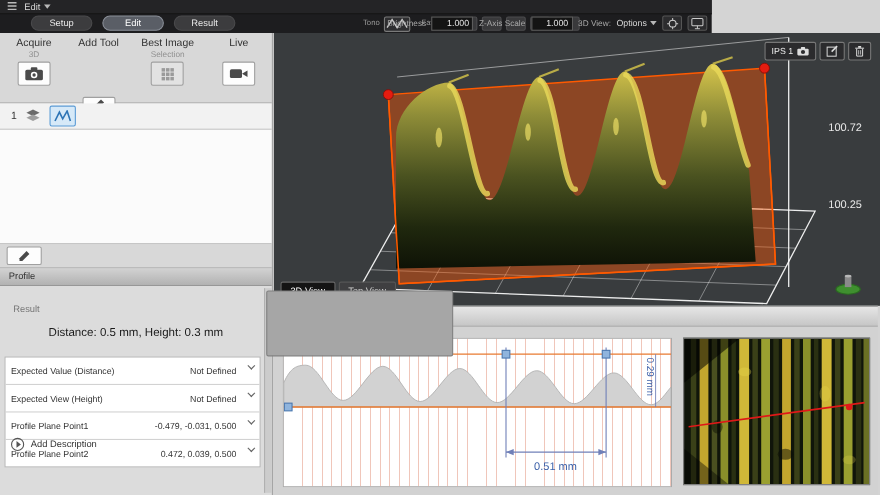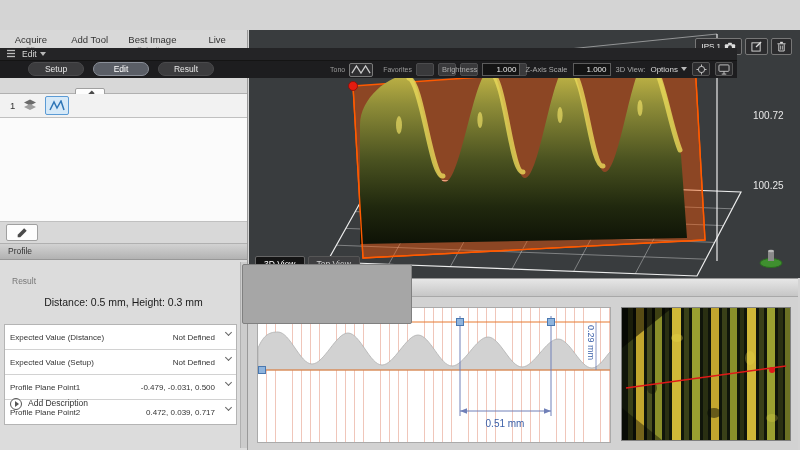--- a/index.html
+++ b/index.html
@@ -1,21 +1,21 @@
 <!DOCTYPE html>
 <html><head>
 <meta charset="utf-8">
 <style>
   * { margin:0; padding:0; box-sizing:border-box; }
   html,body { width:800px; height:450px; overflow:hidden; }
   body { font-family:"Liberation Sans", sans-serif; background:#d4d4d4; position:relative; font-size:9px; color:#222; }
   svg text { font-family:"Liberation Sans", sans-serif; }
 
   
-  .topbar { position:absolute; left:0; top:0; width:737px; height:30px; background:#1d1d1f; z-index:20;margin-top:48px; }
+  .topbar { position:absolute; left:0; top:0; width:647px; height:30px; background:#1d1d1f; z-index:20; }
   .menurow { position:absolute; left:0; top:0; right:0; height:13px; background:#242426; border-bottom:1px solid #141414; display:flex; align-items:center; gap:6px; padding-left:6px; }
   .menu-item { display:flex; align-items:center; gap:3px; color:#d8d8d8; font-size:8.5px; cursor:default; }
   .caret { width:0; height:0; border-left:3px solid transparent; border-right:3px solid transparent; border-top:4px solid #b8b8b8; }
   .tabs { position:absolute; left:28px; top:14px; display:flex; gap:9px; }
   .tab { width:56px; height:14px; border-radius:7px; background:#3c3c3e; color:#e8e8e8; font-size:8.5px; display:flex; align-items:center; justify-content:center; border:1px solid #4a4a4c; }
   .tab.active { background:#5a5e66; border-color:#8a8f98; color:#fff; }
   .center-group { position:absolute; left:330px; top:14px; height:15px; display:flex; align-items:center; gap:4px; }
   .tinylabel { font-size:7px; color:#9a9a9a; }
   .tono-btn { width:24px; height:14px; background:#2e2e30; border:1px solid #7a7a7a; border-radius:2px; display:flex; align-items:center; justify-content:center; }
   .fav-btn { width:18px; height:13px; background:#39393b; border:1px solid #4c4c4e; border-radius:2px; }
@@ -232,32 +232,32 @@
     <div class="result-label">Result</div>
     <div class="result-value">Distance: 0.5 mm, Height: 0.3 mm</div>
 
     <div class="ptable">
       <div class="prow">
         <span class="lbl">Expected Value (Distance)</span>
         <span class="val">Not Defined</span>
         <span class="chev"></span>
       </div>
       <div class="prow">
-        <span class="lbl">Expected Value (Setup)</span>
+        <span class="lbl">Expected View (Height)</span>
         <span class="val">Not Defined</span>
         <span class="chev"></span>
       </div>
       <div class="prow">
         <span class="lbl">Profile Plane Point1</span>
         <span class="val">-0.479, -0.031, 0.500</span>
         <span class="chev"></span>
       </div>
       <div class="prow">
         <span class="lbl">Profile Plane Point2</span>
-        <span class="val">0.472, 0.039, 0.717</span>
+        <span class="val">0.472, 0.039, 0.500</span>
         <span class="chev"></span>
       </div>
     </div>
 
     <div class="add-desc">
       <span class="addesc-icon"></span>
       <span class="txt">Add Description</span>
     </div>
   </div>
   <div class="pscroll">

